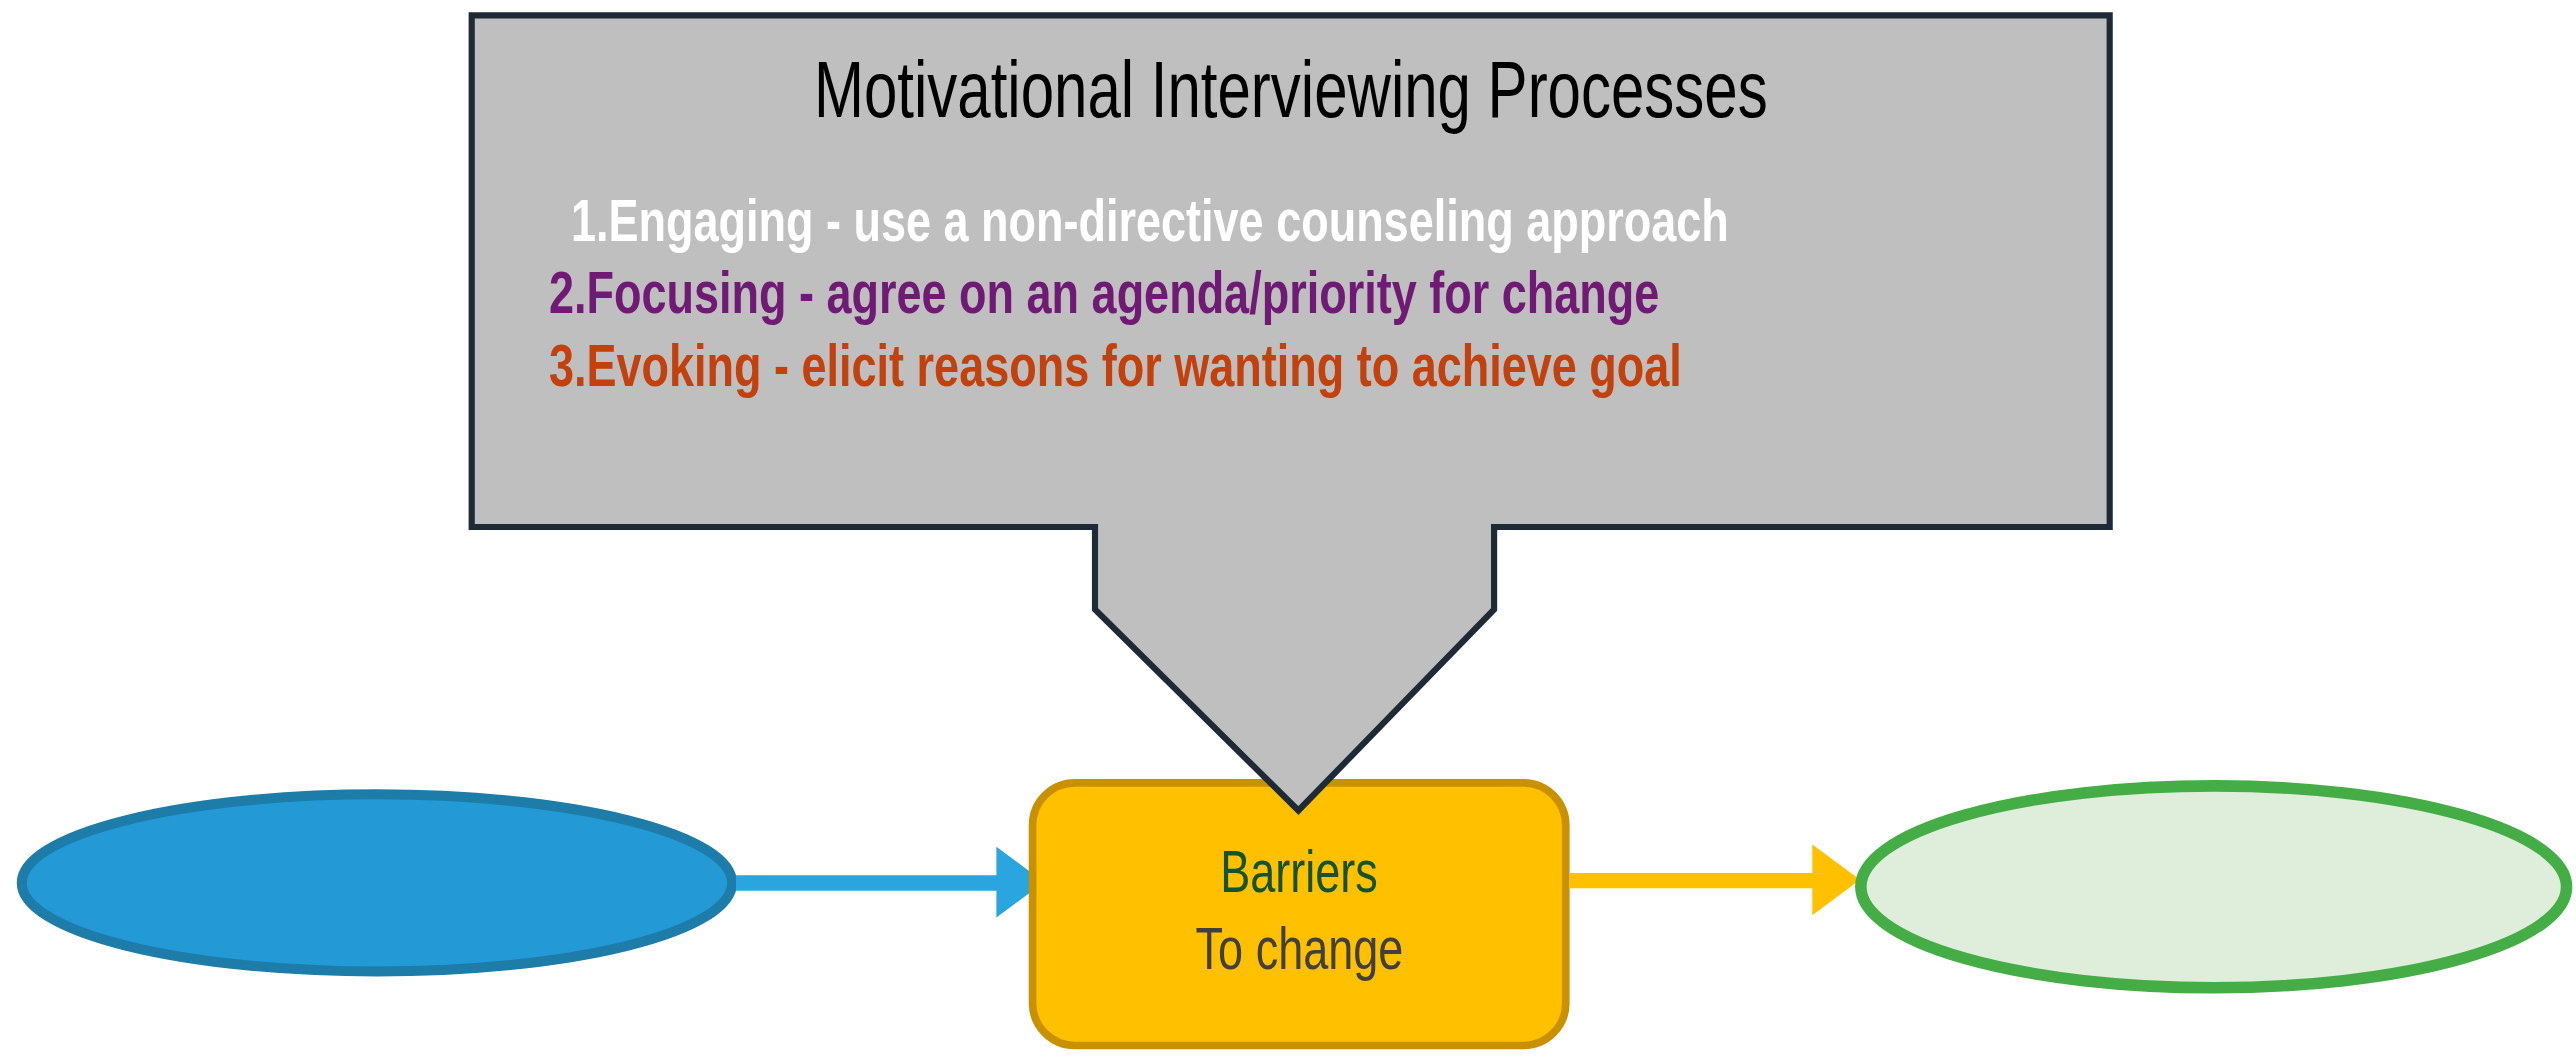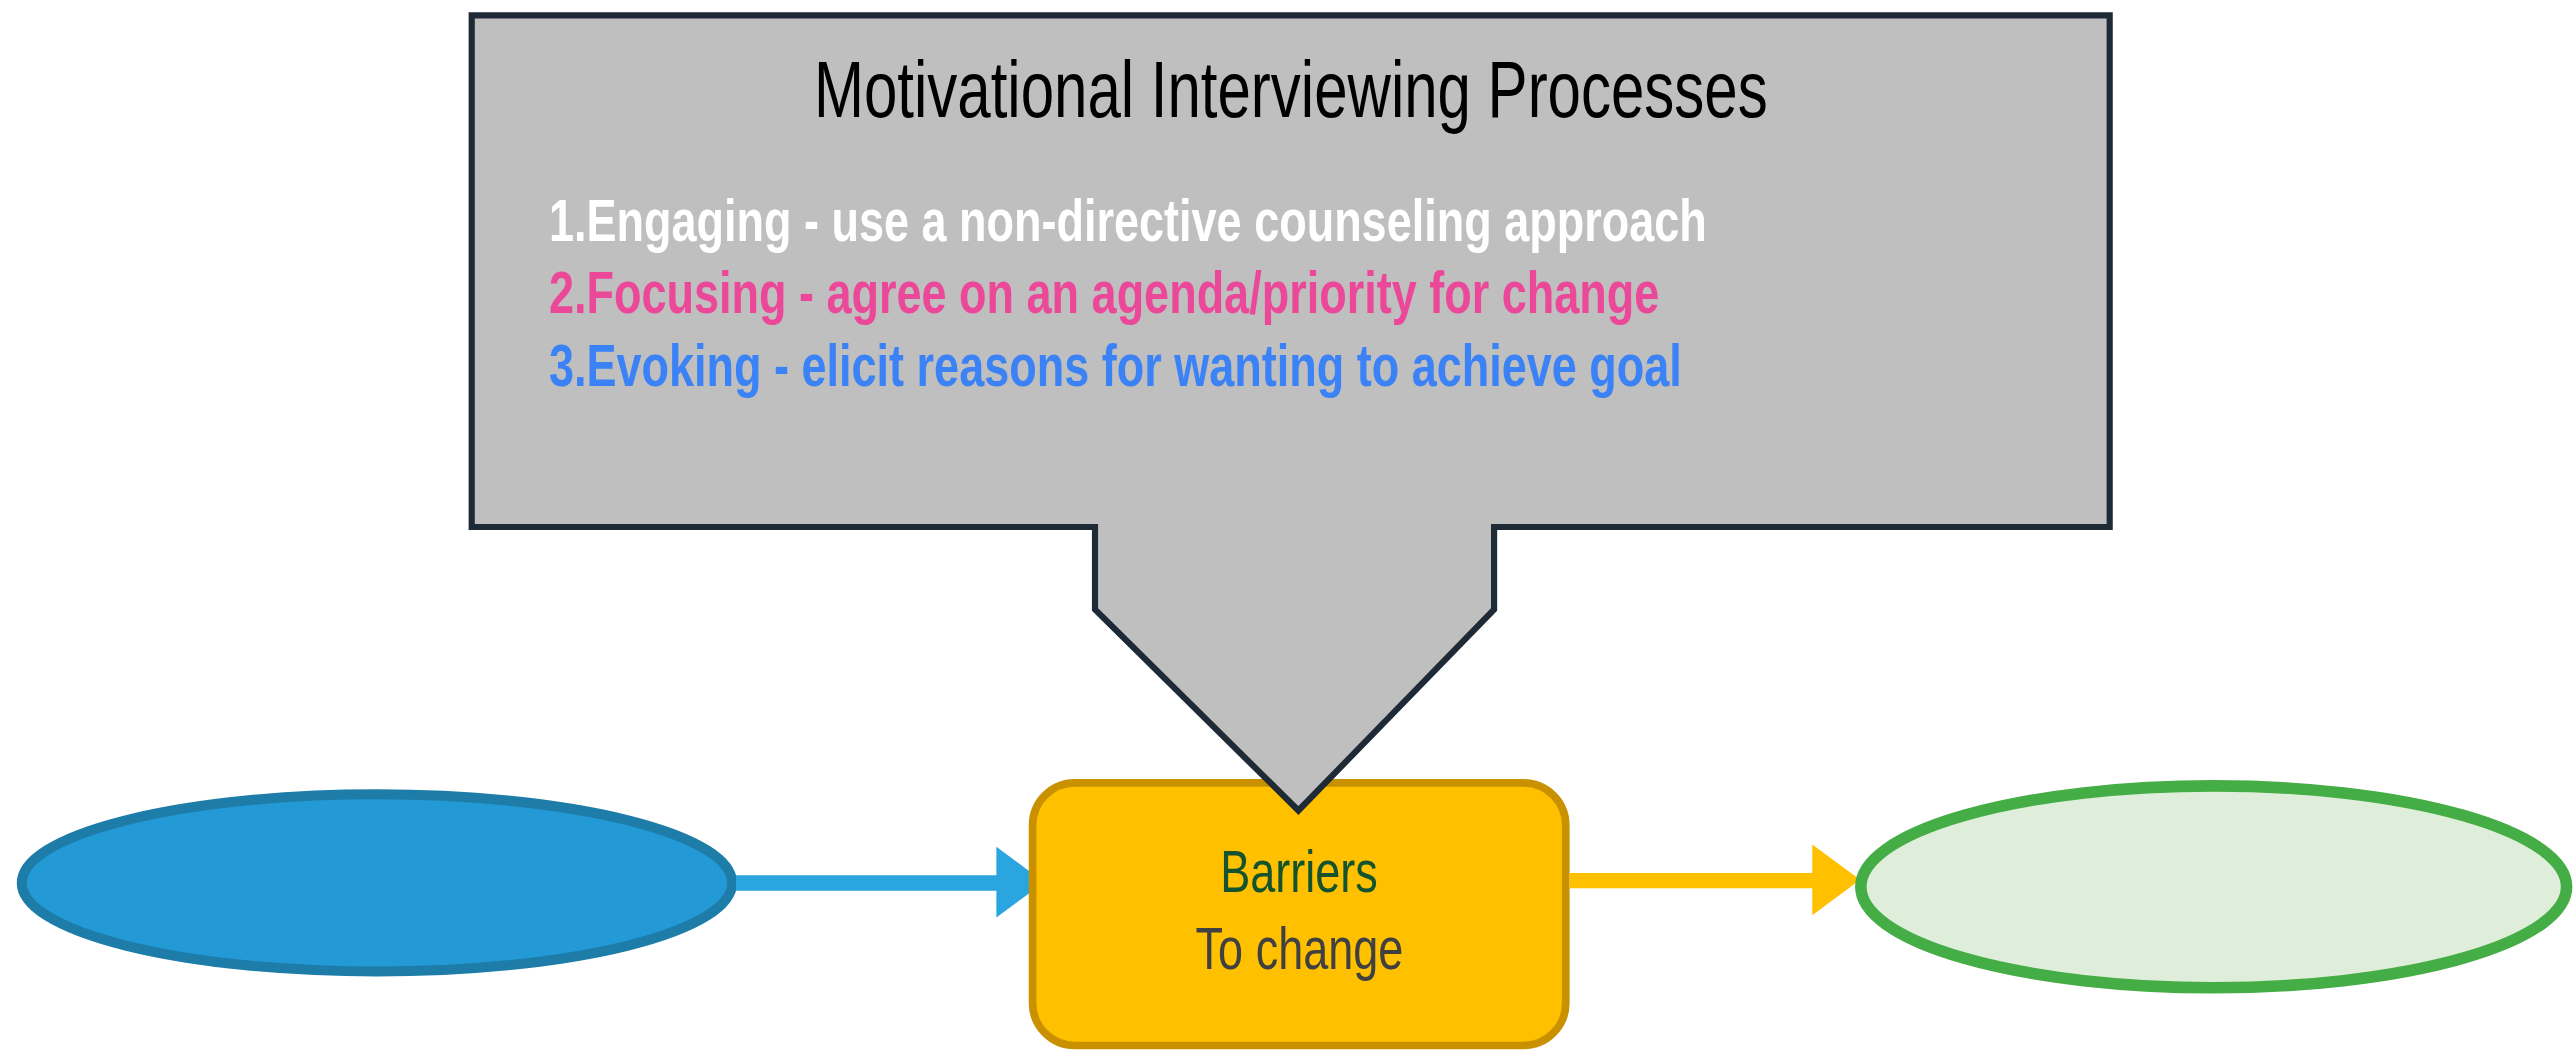--- a/index.html
+++ b/index.html
@@ -43,27 +43,27 @@
 
     <ellipse cx="2873" cy="1151" rx="458" ry="131" stroke-width="15" fill="#dfeeda" stroke="#45ad45"></ellipse>
 
     <path d="M 612 20 H 2738 V 684 H 1939 V 791 L 1685 1052 L 1421 791 V 684 H 612 Z" stroke-width="8" stroke-linejoin="miter" fill="#bfbfbf" stroke="#1e2a36"></path>
   </svg>
 
   <div id="callout-title" class="txt" style="color: rgb(0, 0, 0);">
     <span class="cond">Motivational Interviewing Processes</span>
   </div>
 
-  <div id="line-1" class="list-line" style="color: rgb(255, 255, 255);">
+  <div id="line-1" class="list-line" style="color: rgb(255, 255, 255); margin-left: 22px;">
     <span class="cond-left"><span class="num">1.</span><span>Engaging - use a non-directive counseling approach</span></span>
   </div>
-  <div id="line-2" class="list-line" style="color: #ec4899;">
+  <div id="line-2" class="list-line" style="color: #701a75;">
     <span class="cond-left"><span class="num">2.</span><span>Focusing - agree on an agenda/priority for change</span></span>
   </div>
-  <div id="line-3" class="list-line" style="color: #3b82f6;">
+  <div id="line-3" class="list-line" style="color: #c2410c;">
     <span class="cond-left"><span class="num">3.</span><span>Evoking - elicit reasons for wanting to achieve goal</span></span>
   </div>
 
 
   <div id="label-barriers-1" class="txt" style="color: #14532d;">
     <span class="cond">Barriers</span>
   </div>
   <div id="label-barriers-2" class="txt" style="color: #404040;">
     <span class="cond">To change</span>
   </div>

